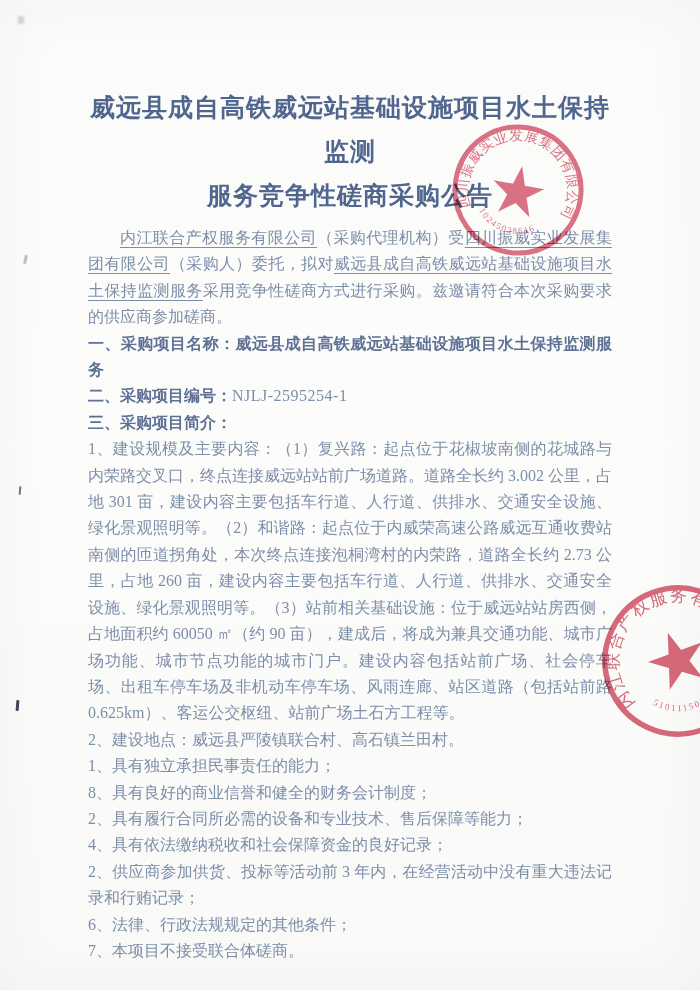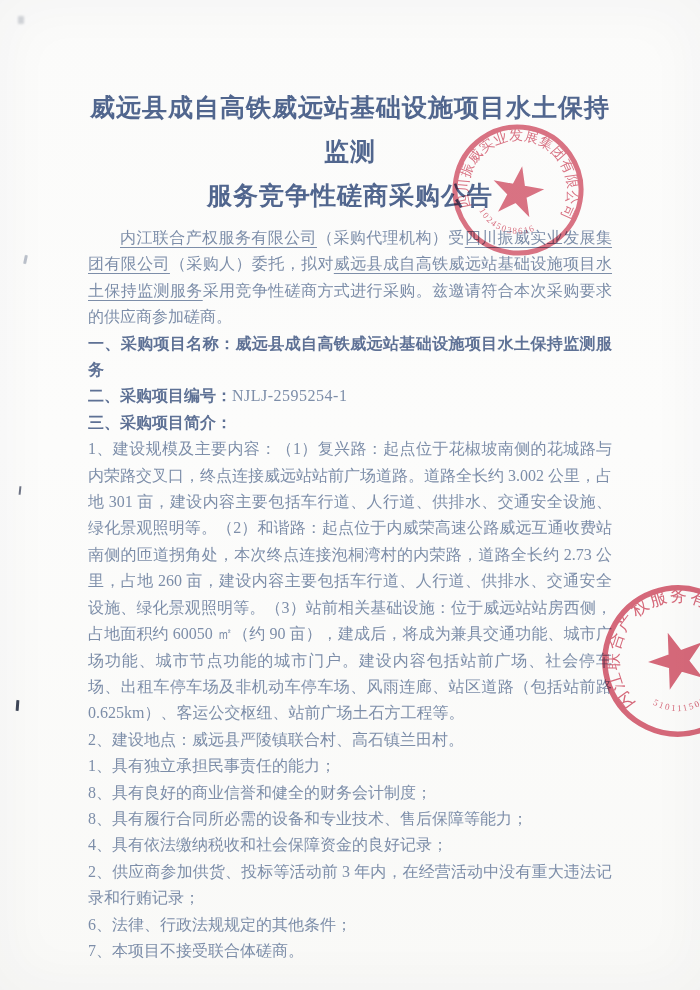--- a/index.html
+++ b/index.html
@@ -66,21 +66,21 @@
 
     <p class="heading">三、采购项目简介：</p>
 
     <p>1、建设规模及主要内容：（1）复兴路：起点位于花椒坡南侧的花城路与内荣路交叉口，终点连接威远站站前广场道路。道路全长约 3.002 公里，占地 301 亩，建设内容主要包括车行道、人行道、供排水、交通安全设施、绿化景观照明等。（2）和谐路：起点位于内威荣高速公路威远互通收费站南侧的匝道拐角处，本次终点连接泡桐湾村的内荣路，道路全长约 2.73 公里，占地 260 亩，建设内容主要包括车行道、人行道、供排水、交通安全设施、绿化景观照明等。（3）站前相关基础设施：位于威远站站房西侧，占地面积约 60050 ㎡（约 90 亩），建成后，将成为兼具交通功能、城市广场功能、城市节点功能的城市门户。建设内容包括站前广场、社会停车场、出租车停车场及非机动车停车场、风雨连廊、站区道路（包括站前路 0.625km）、客运公交枢纽、站前广场土石方工程等。</p>
 
     <p>2、建设地点：威远县严陵镇联合村、高石镇兰田村。</p>
 
 
     <p>1、具有独立承担民事责任的能力；</p>
     <p>8、具有良好的商业信誉和健全的财务会计制度；</p>
-    <p>8、具有履行合同所必需的设备和专业技术、售后保障等能力；</p>
+    <p>2、具有履行合同所必需的设备和专业技术、售后保障等能力；</p>
     <p>4、具有依法缴纳税收和社会保障资金的良好记录；</p>
     <p>2、供应商参加供货、投标等活动前 3 年内，在经营活动中没有重大违法记录和行贿记录；</p>
     <p>6、法律、行政法规规定的其他条件；</p>
     <p>7、本项目不接受联合体磋商。</p>
 
   </div>
 
   <svg class="stamp stamp-top" viewBox="-77 -77 154 154" xmlns="http://www.w3.org/2000/svg">
     <circle r="63" fill="none" stroke="#d4556a" stroke-width="5"></circle>
     <path id="topTextArc" d="M -43.3,25 A 50,50 0 1 1 43.3,25" fill="none"></path>

